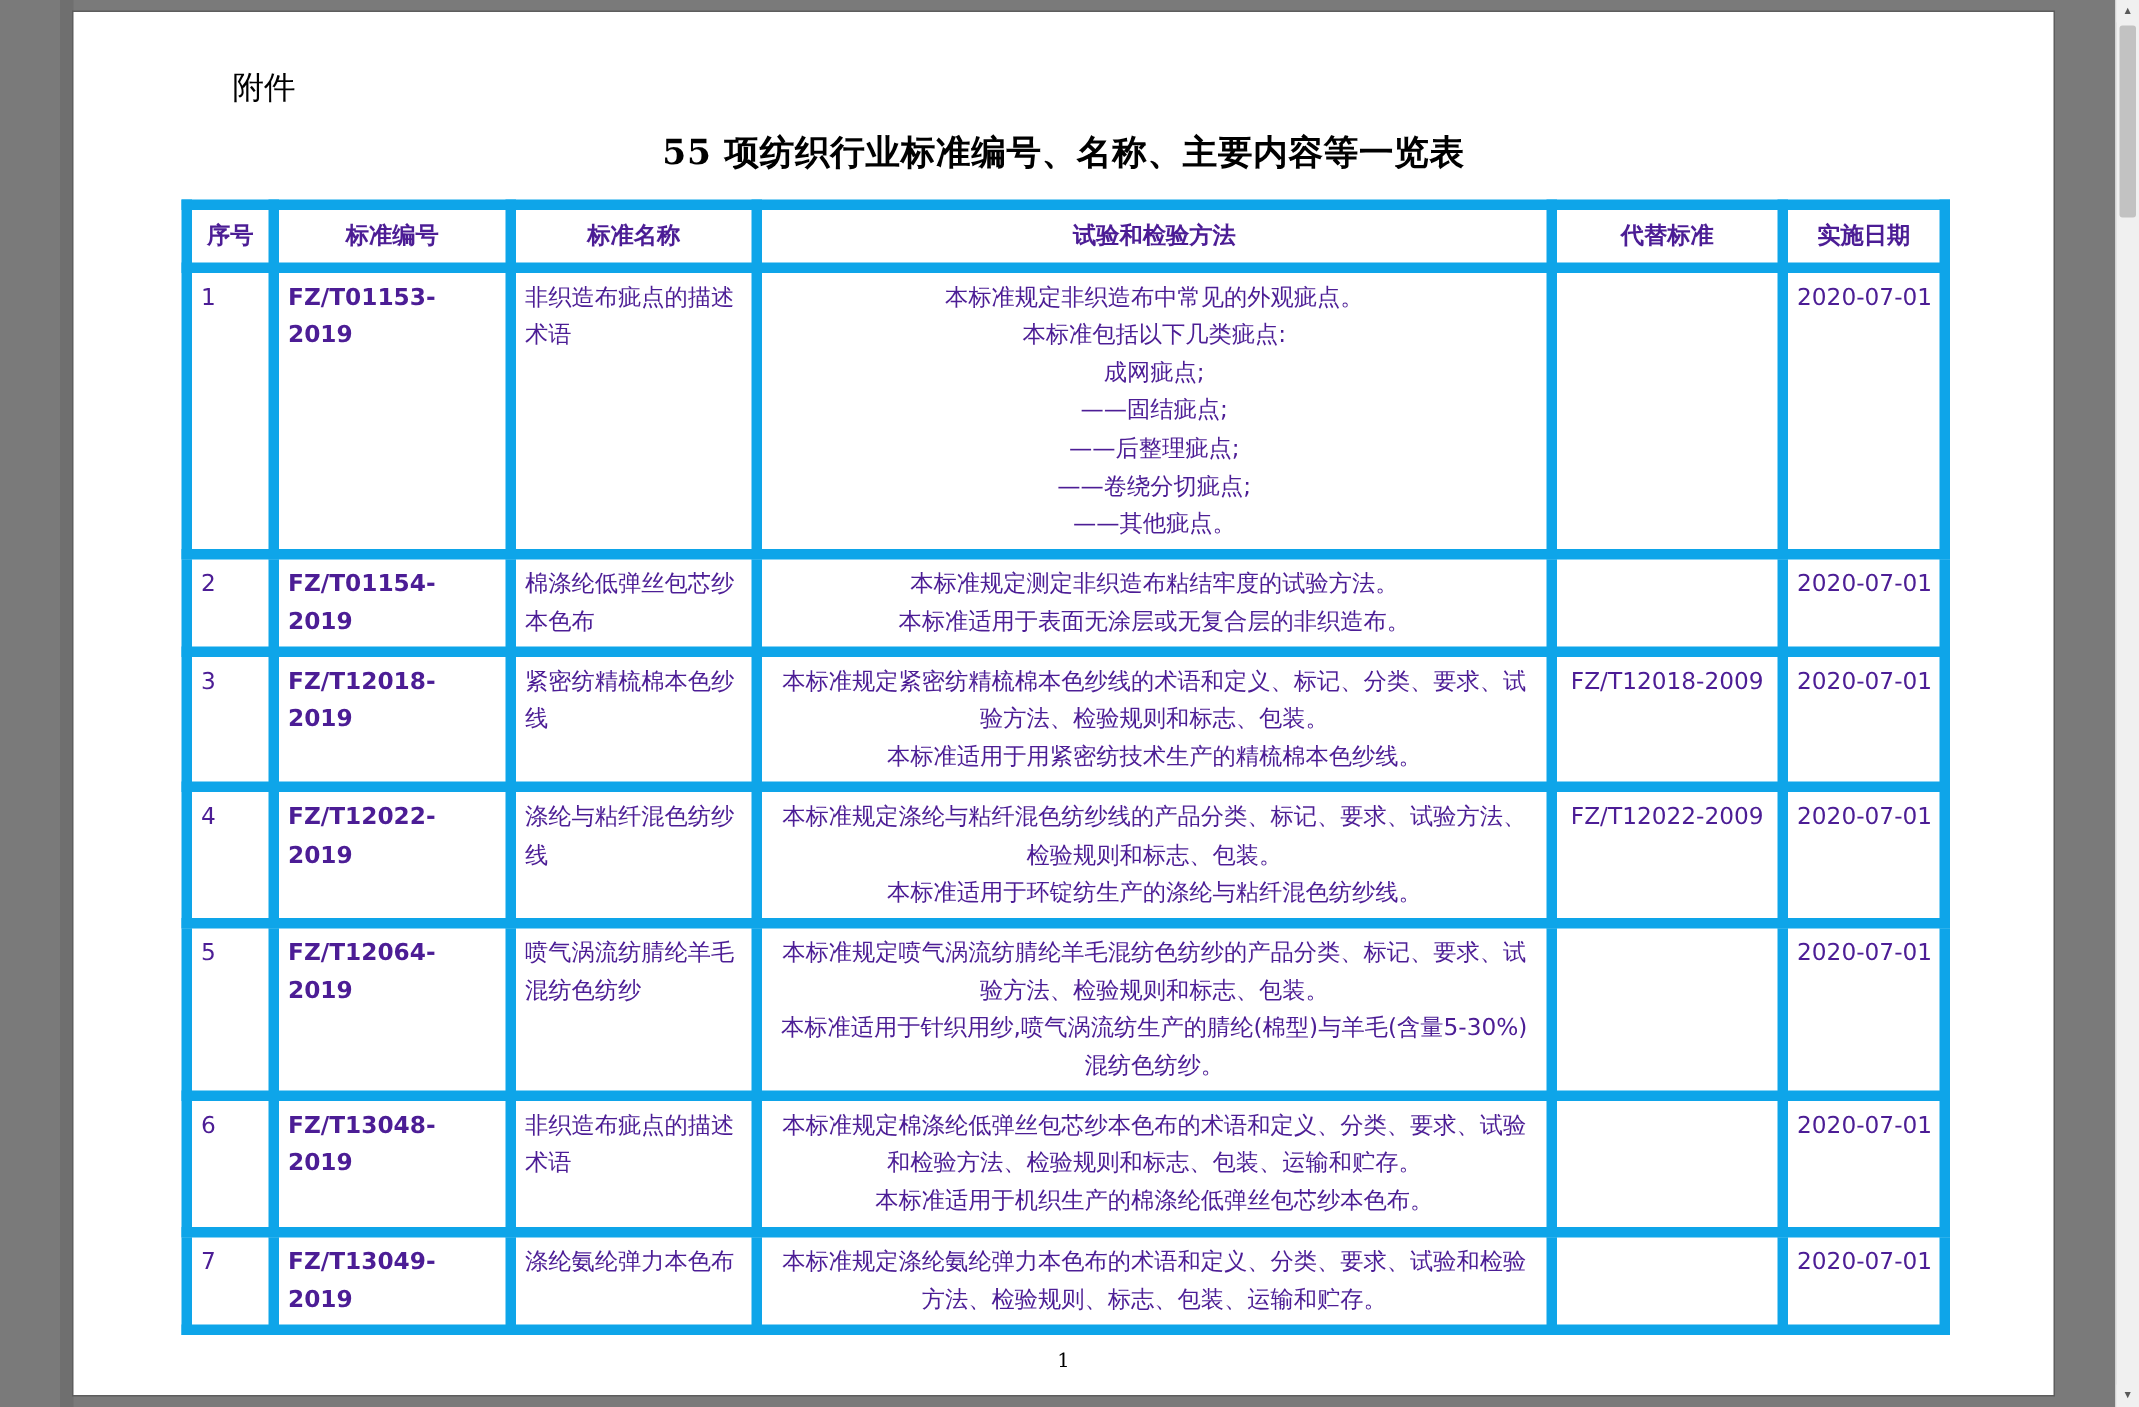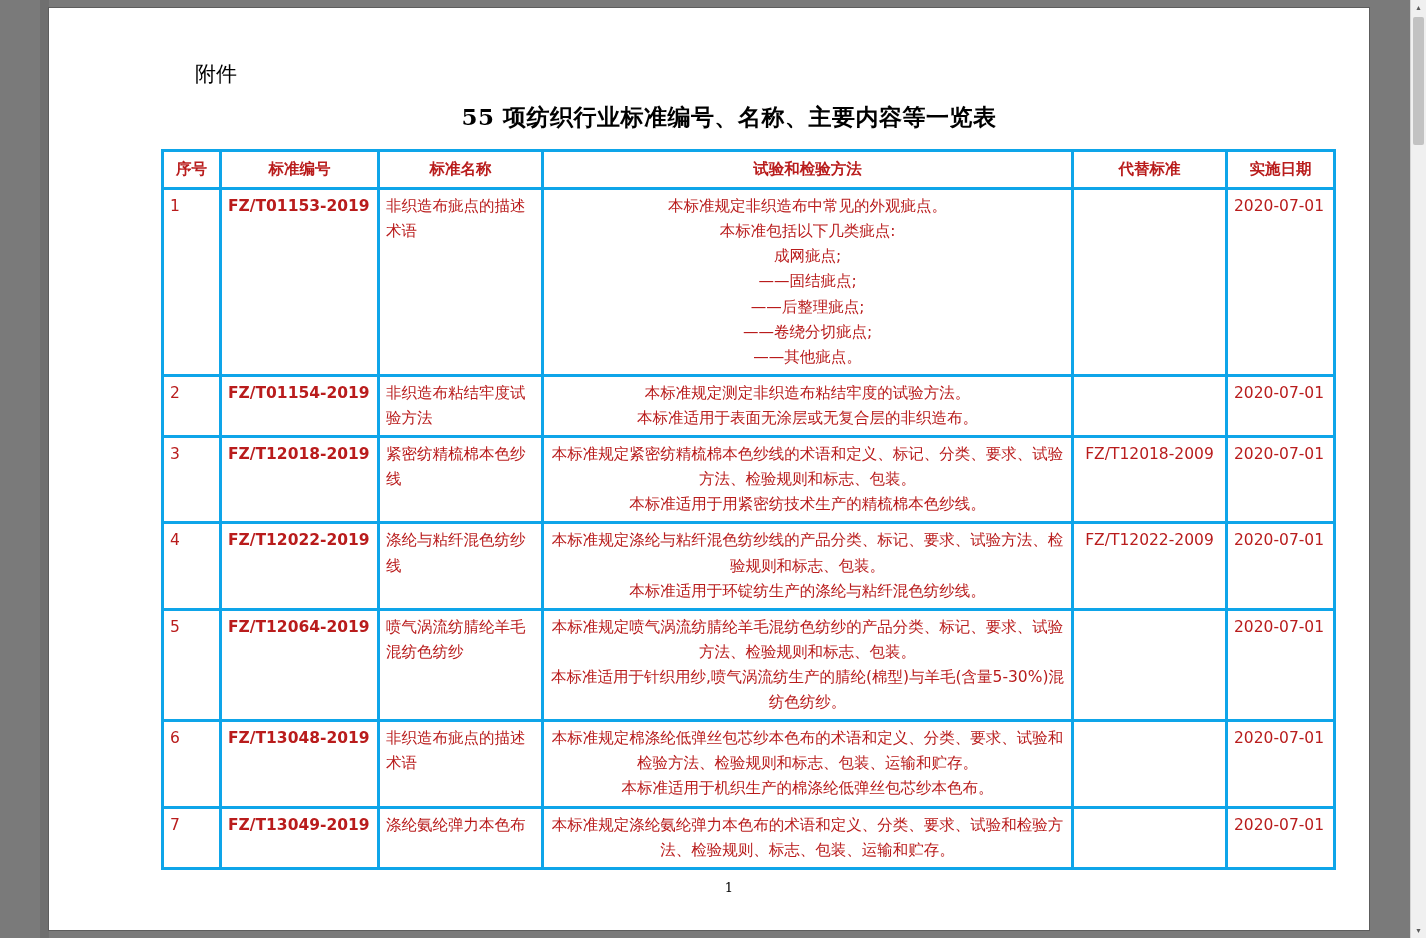--- a/index.html
+++ b/index.html
@@ -19,23 +19,22 @@
     position: absolute;
     left: 49px;
     top: 8px;
     width: 1320px;
     height: 922px;
     background: #ffffff;
     box-shadow: 0 0 0 1px #5d5d5d;
     overflow: hidden;
   }
   .page-inner {
-    padding: 52px 72px 0 72px;
+    padding: 36px 72px 0 72px;
     box-sizing: border-box;
-    margin-left: 40px;
   }
   .attachment-label {
     font-size: 21px;
     color: #000;
     margin: 0 0 14px 34px;
     font-family: "DejaVu Sans", "Liberation Sans", sans-serif;
   }
   .doc-title {
     text-align: center;
     font-size: 23px;
@@ -47,25 +46,25 @@
   table.std-table {
     border-collapse: collapse;
     width: 1172px;
     margin: 0 auto;
     table-layout: fixed;
     font-size: 15.5px;
     font-family: "DejaVu Sans", "Liberation Sans", sans-serif;
   }
   table.std-table th,
   table.std-table td {
-    border: 3px solid #0ea5e9;
+    border: 7px solid #0ea5e9;
     padding: 4px 6px;
     vertical-align: top;
     line-height: 1.62;
-    color: #b91c1c;
+    color: #4c1d95;
   }
   table.std-table th {
     text-align: center;
     font-weight: bold;
     padding: 5px 4px;
     vertical-align: middle;
   }
   col.c-no     { width: 58px; }
   col.c-code   { width: 158px; }
   col.c-name   { width: 164px; }
@@ -169,21 +168,21 @@
                 <span class="content-line">——后整理疵点;</span>
                 <span class="content-line">——卷绕分切疵点;</span>
                 <span class="content-line">——其他疵点。</span>
               </td>
               <td class="cell-replace"></td>
               <td class="cell-date">2020-07-01</td>
             </tr>
             <tr>
               <td class="cell-no">2</td>
               <td class="cell-code">FZ/T01154-2019</td>
-              <td class="cell-name">非织造布粘结牢度试验方法</td>
+              <td class="cell-name">棉涤纶低弹丝包芯纱本色布</td>
               <td class="cell-content">
                 <span class="content-line">本标准规定测定非织造布粘结牢度的试验方法。</span>
                 <span class="content-line">本标准适用于表面无涂层或无复合层的非织造布。</span>
               </td>
               <td class="cell-replace"></td>
               <td class="cell-date">2020-07-01</td>
             </tr>
             <tr>
               <td class="cell-no">3</td>
               <td class="cell-code">FZ/T12018-2019</td>

